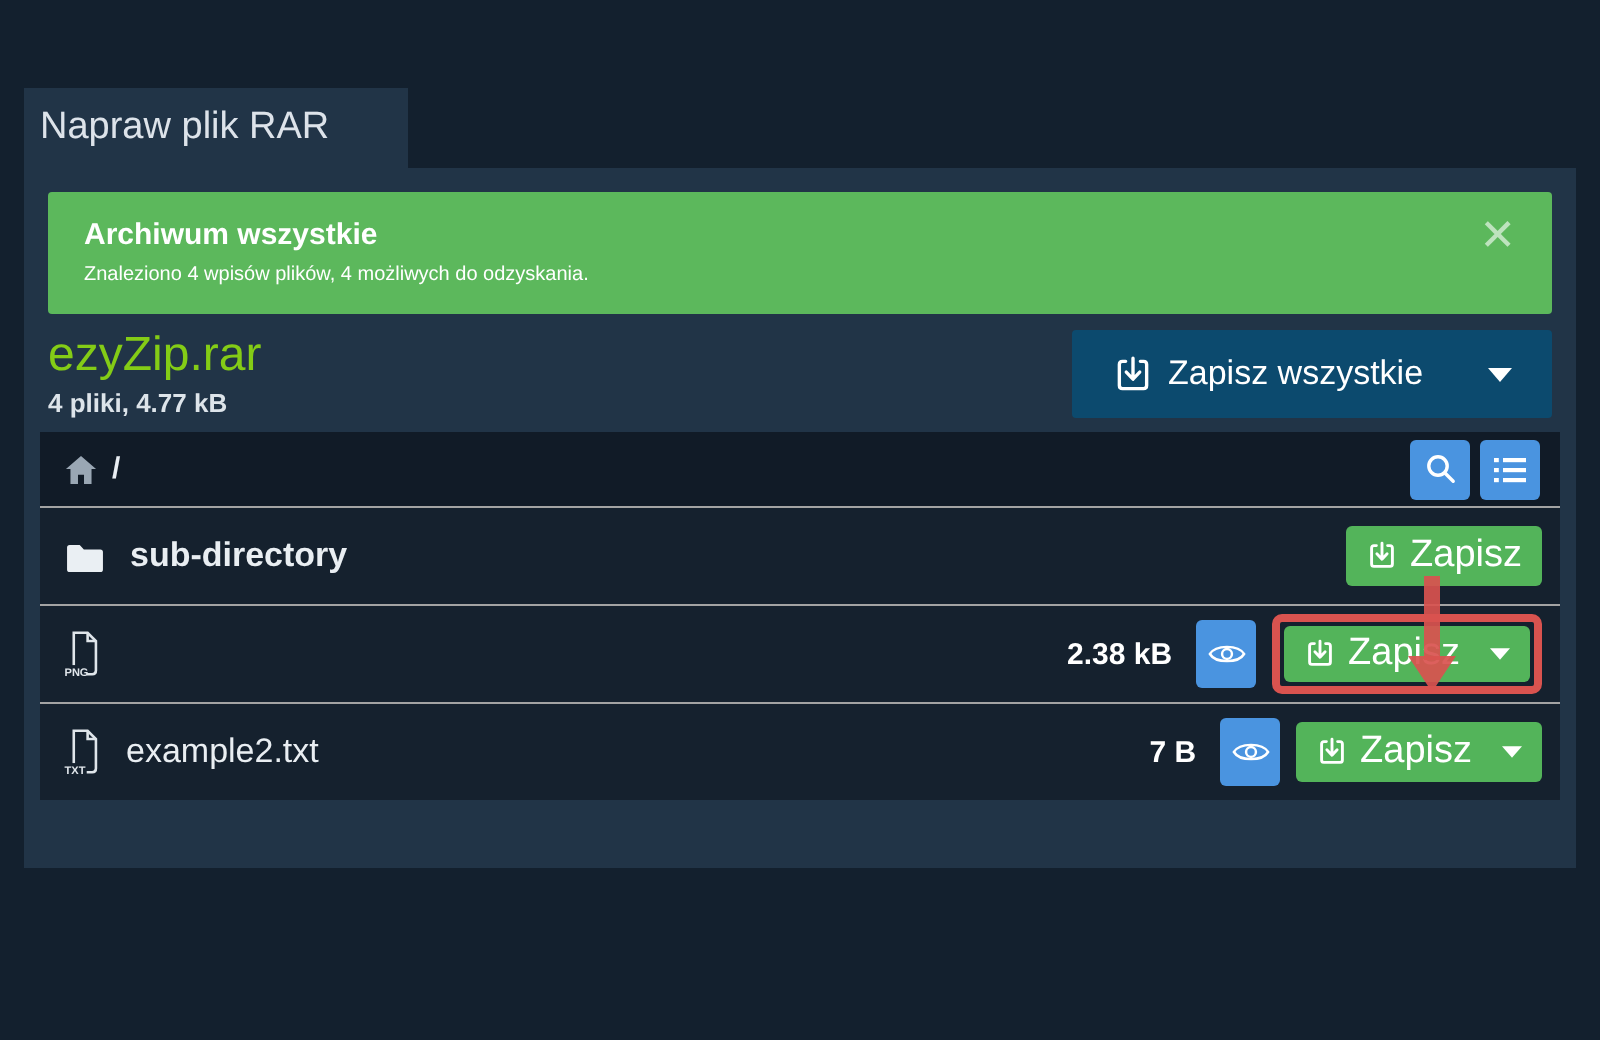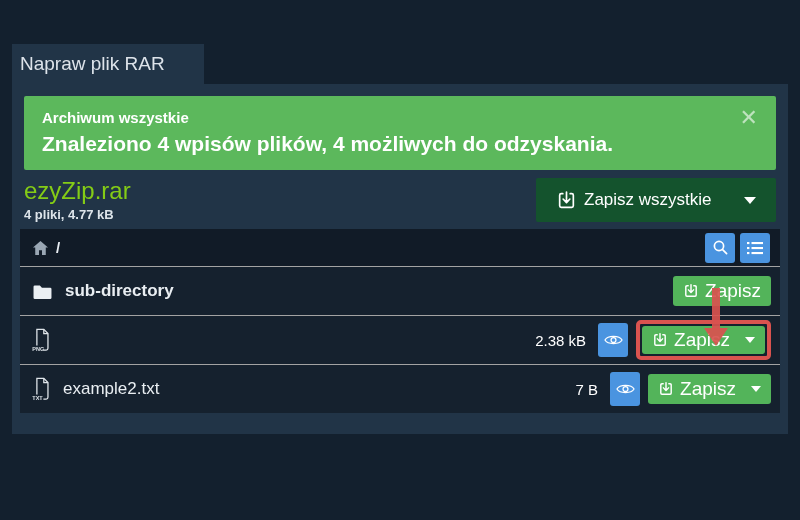--- a/index.html
+++ b/index.html
@@ -21,58 +21,58 @@
     position:absolute; left:12px; top:84px; width:776px; height:350px;
     background:#213447;
   }
 
   
   .banner {
     margin:12px 12px 0; background:#5cb85c; color:#fff;
     padding:13px 18px 14px; position:relative; border-radius:2px;
   }
   .banner-title { font-weight:bold; font-size:15px; margin-bottom:6px; }
-  .banner-msg   { font-size:21px;font-weight:bold; }
+  .banner-msg   { font-size:10px; }
   .banner-close {
     position:absolute; right:18px; top:11px; font-size:22px; line-height:1;
     color:rgba(255,255,255,0.6); cursor:pointer; font-weight:400;
   }
 
   
   .header { display:flex; justify-content:space-between; align-items:center; margin:8px 12px 7px; }
   .archive-name { font-size:24px; color:#84cc16; line-height:1.1; }
   .archive-meta { font-size:13px; font-weight:bold; color:#dde4ea; margin-top:2px; }
   .header-actions { display:flex; gap:8px; align-items:center; }
   .btn {
     border:none; height:44px; color:#fff; font-size:17px; cursor:pointer;
     display:flex; align-items:center; font-family:inherit;
   }
   .btn-gray  { background:#485867; padding:0 26px; border-radius:2px; }
-  .btn-green { background:#14532d; border-radius:2px; }
+  .btn-green { background:#0c4a6e; border-radius:2px; }
   .btn-saveall { width:240px; padding:0 20px; gap:7px; }
   .btn-saveall .caret { margin-left:auto; }
 
   
   .browser { margin:0 8px 4px; background:#111b27; }
   .breadcrumb-bar { height:37px; display:flex; align-items:center; padding:0 10px 0 12px; }
   .slash { color:#e9eef3; font-size:15px; font-weight:bold; margin-left:7px; }
   .spacer { flex:1; }
   .icon-btn {
     width:30px; height:30px; background:#4a94e0; border:none; border-radius:3px;
     display:flex; align-items:center; justify-content:center; cursor:pointer; padding:0;
   }
   .icon-btn + .icon-btn { margin-left:5px; }
 
   .row {
     height:49px; display:flex; align-items:center;
     border-top:1px solid #a3a3a3; background:#15212e; padding:0 9px 0 12px;
   }
   .row-name { color:#e9eef2; font-size:17px; margin-left:12px; }
   .row-name.bold { font-weight:bold; }
-  .row-size { color:#ffffff; font-weight:normal; font-size:15px; margin-right:12px; }
+  .row-size { color:#ffffff; font-weight:bold; font-size:15px; margin-right:12px; }
   .eye-btn {
     width:30px; height:34px; background:#4a94e0; border:none; border-radius:3px;
     display:flex; align-items:center; justify-content:center; cursor:pointer; padding:0;
     margin-right:8px;
   }
   .save-btn {
     height:30px; background:#53b45a; border:none; border-radius:3px; color:#fff;
     font-size:19px; font-family:inherit; display:flex; align-items:center;
     padding:0 10px; gap:6px; cursor:pointer;
   }

